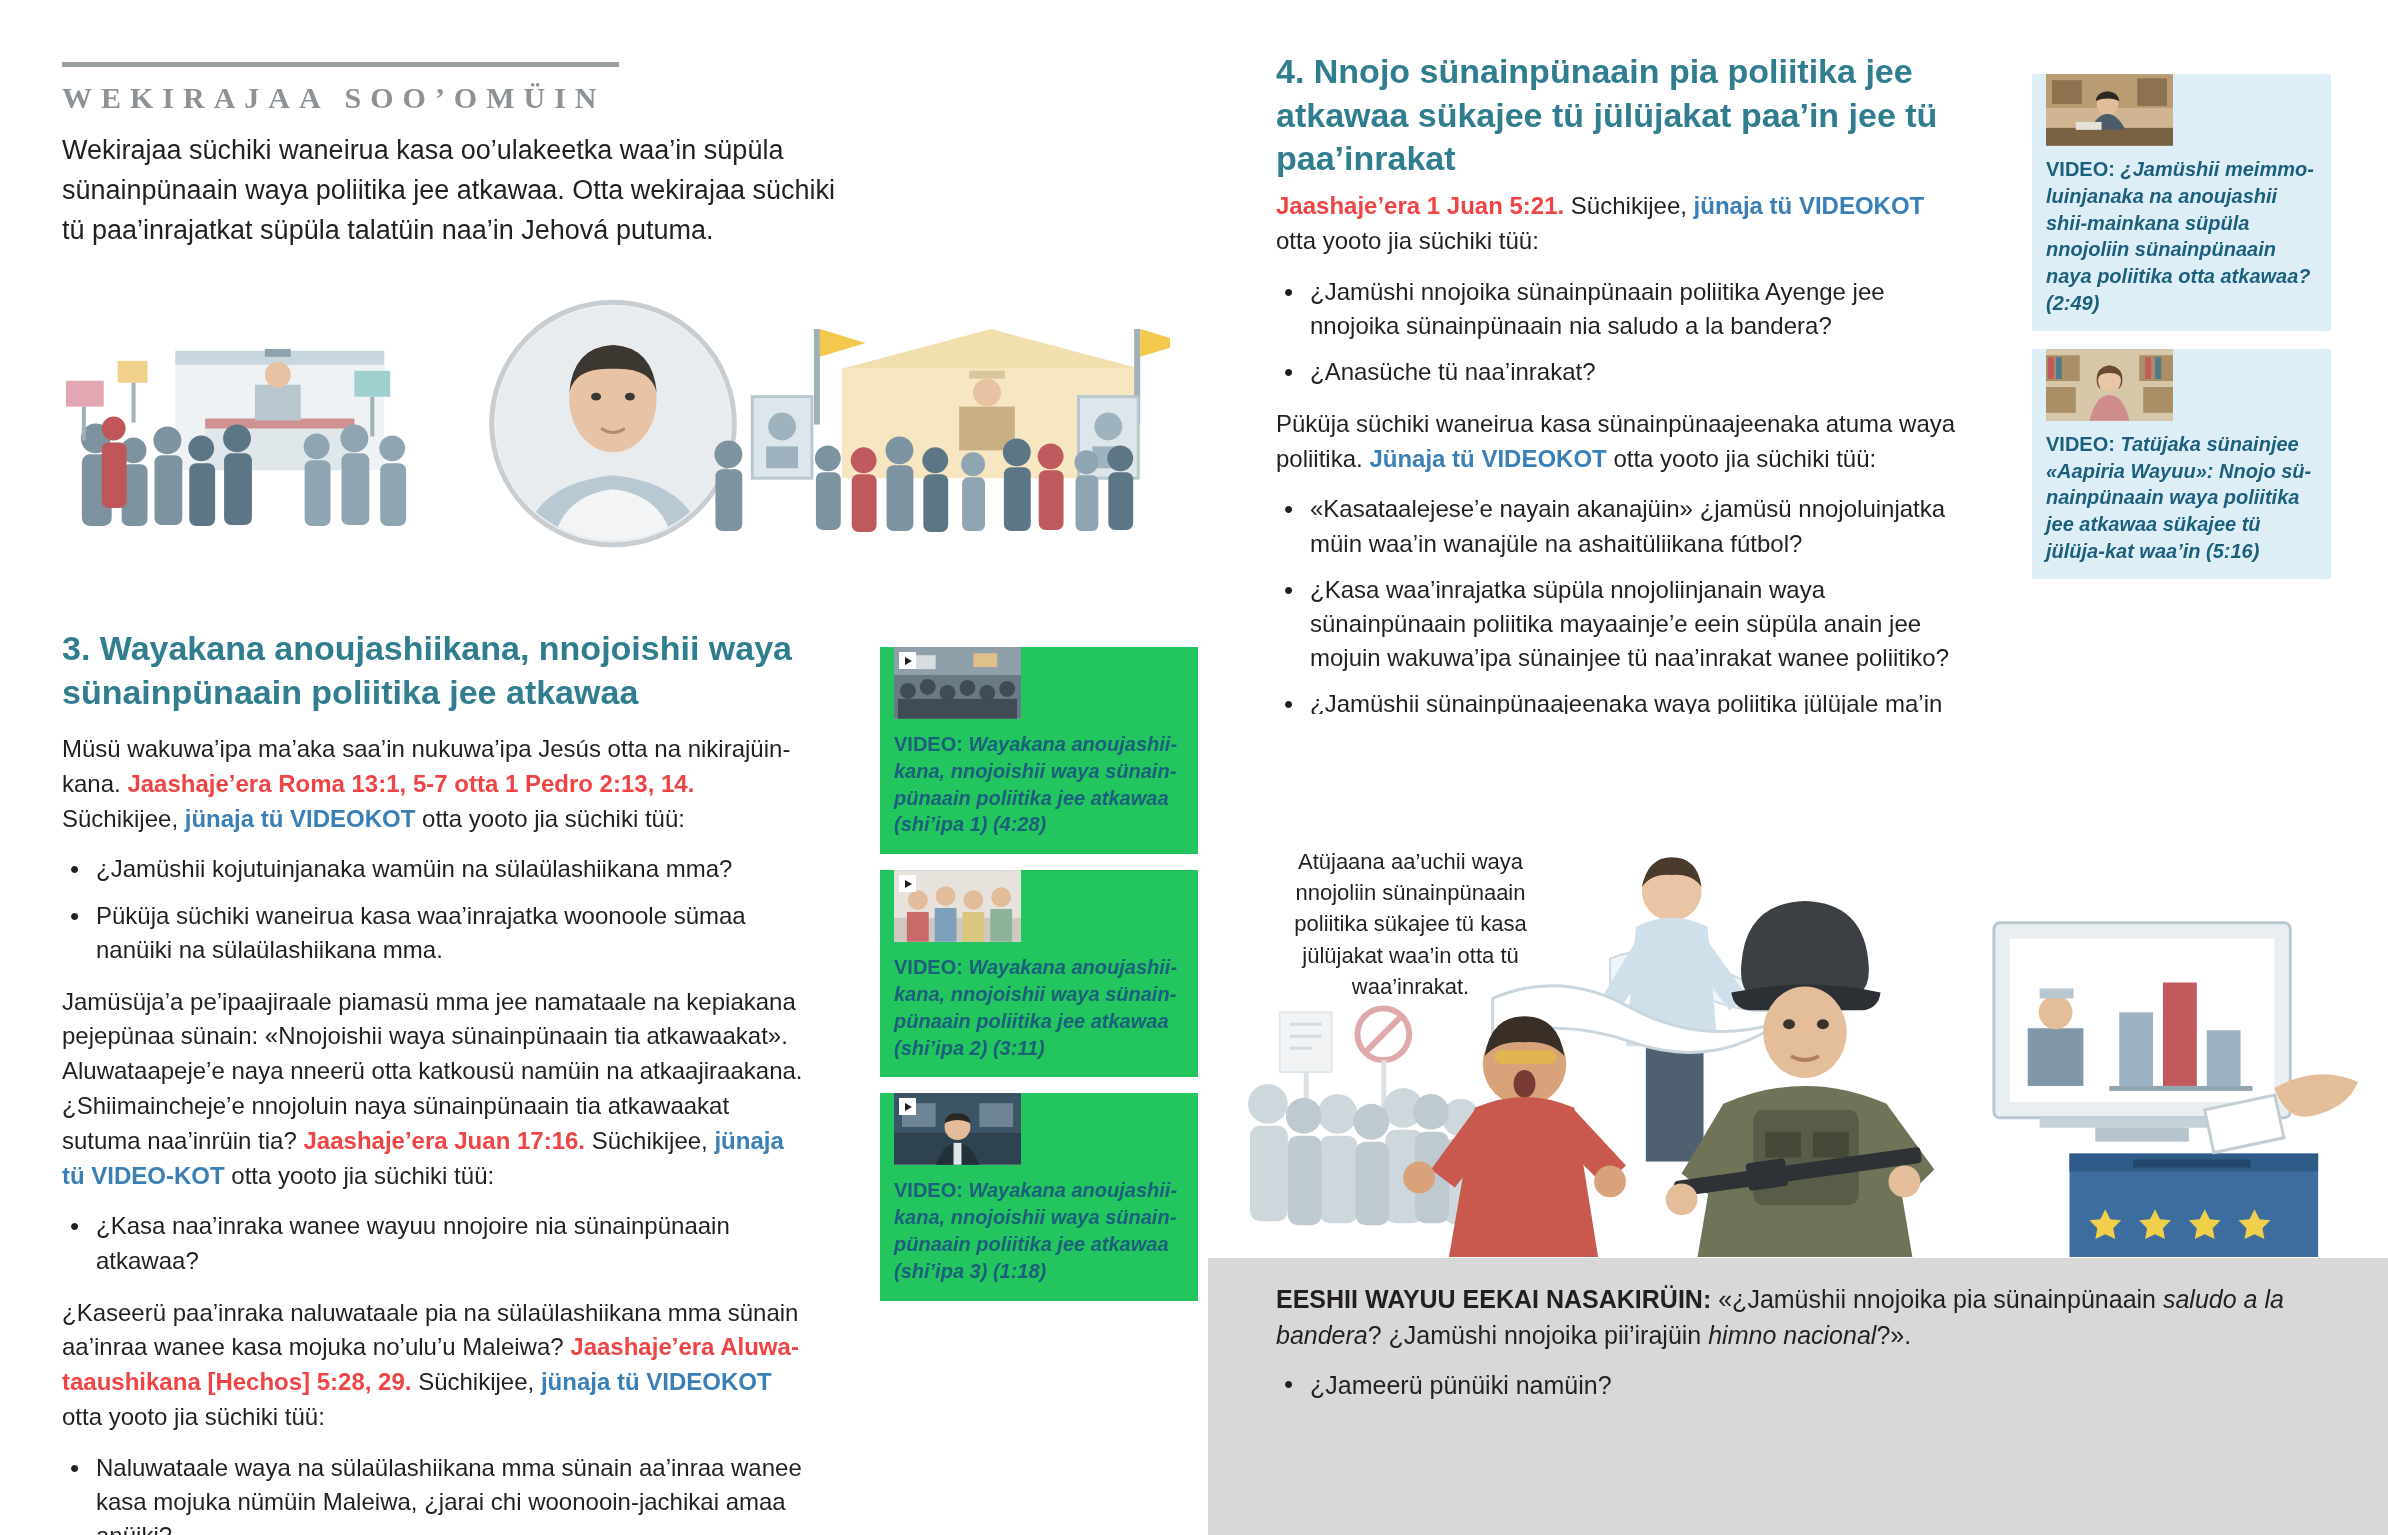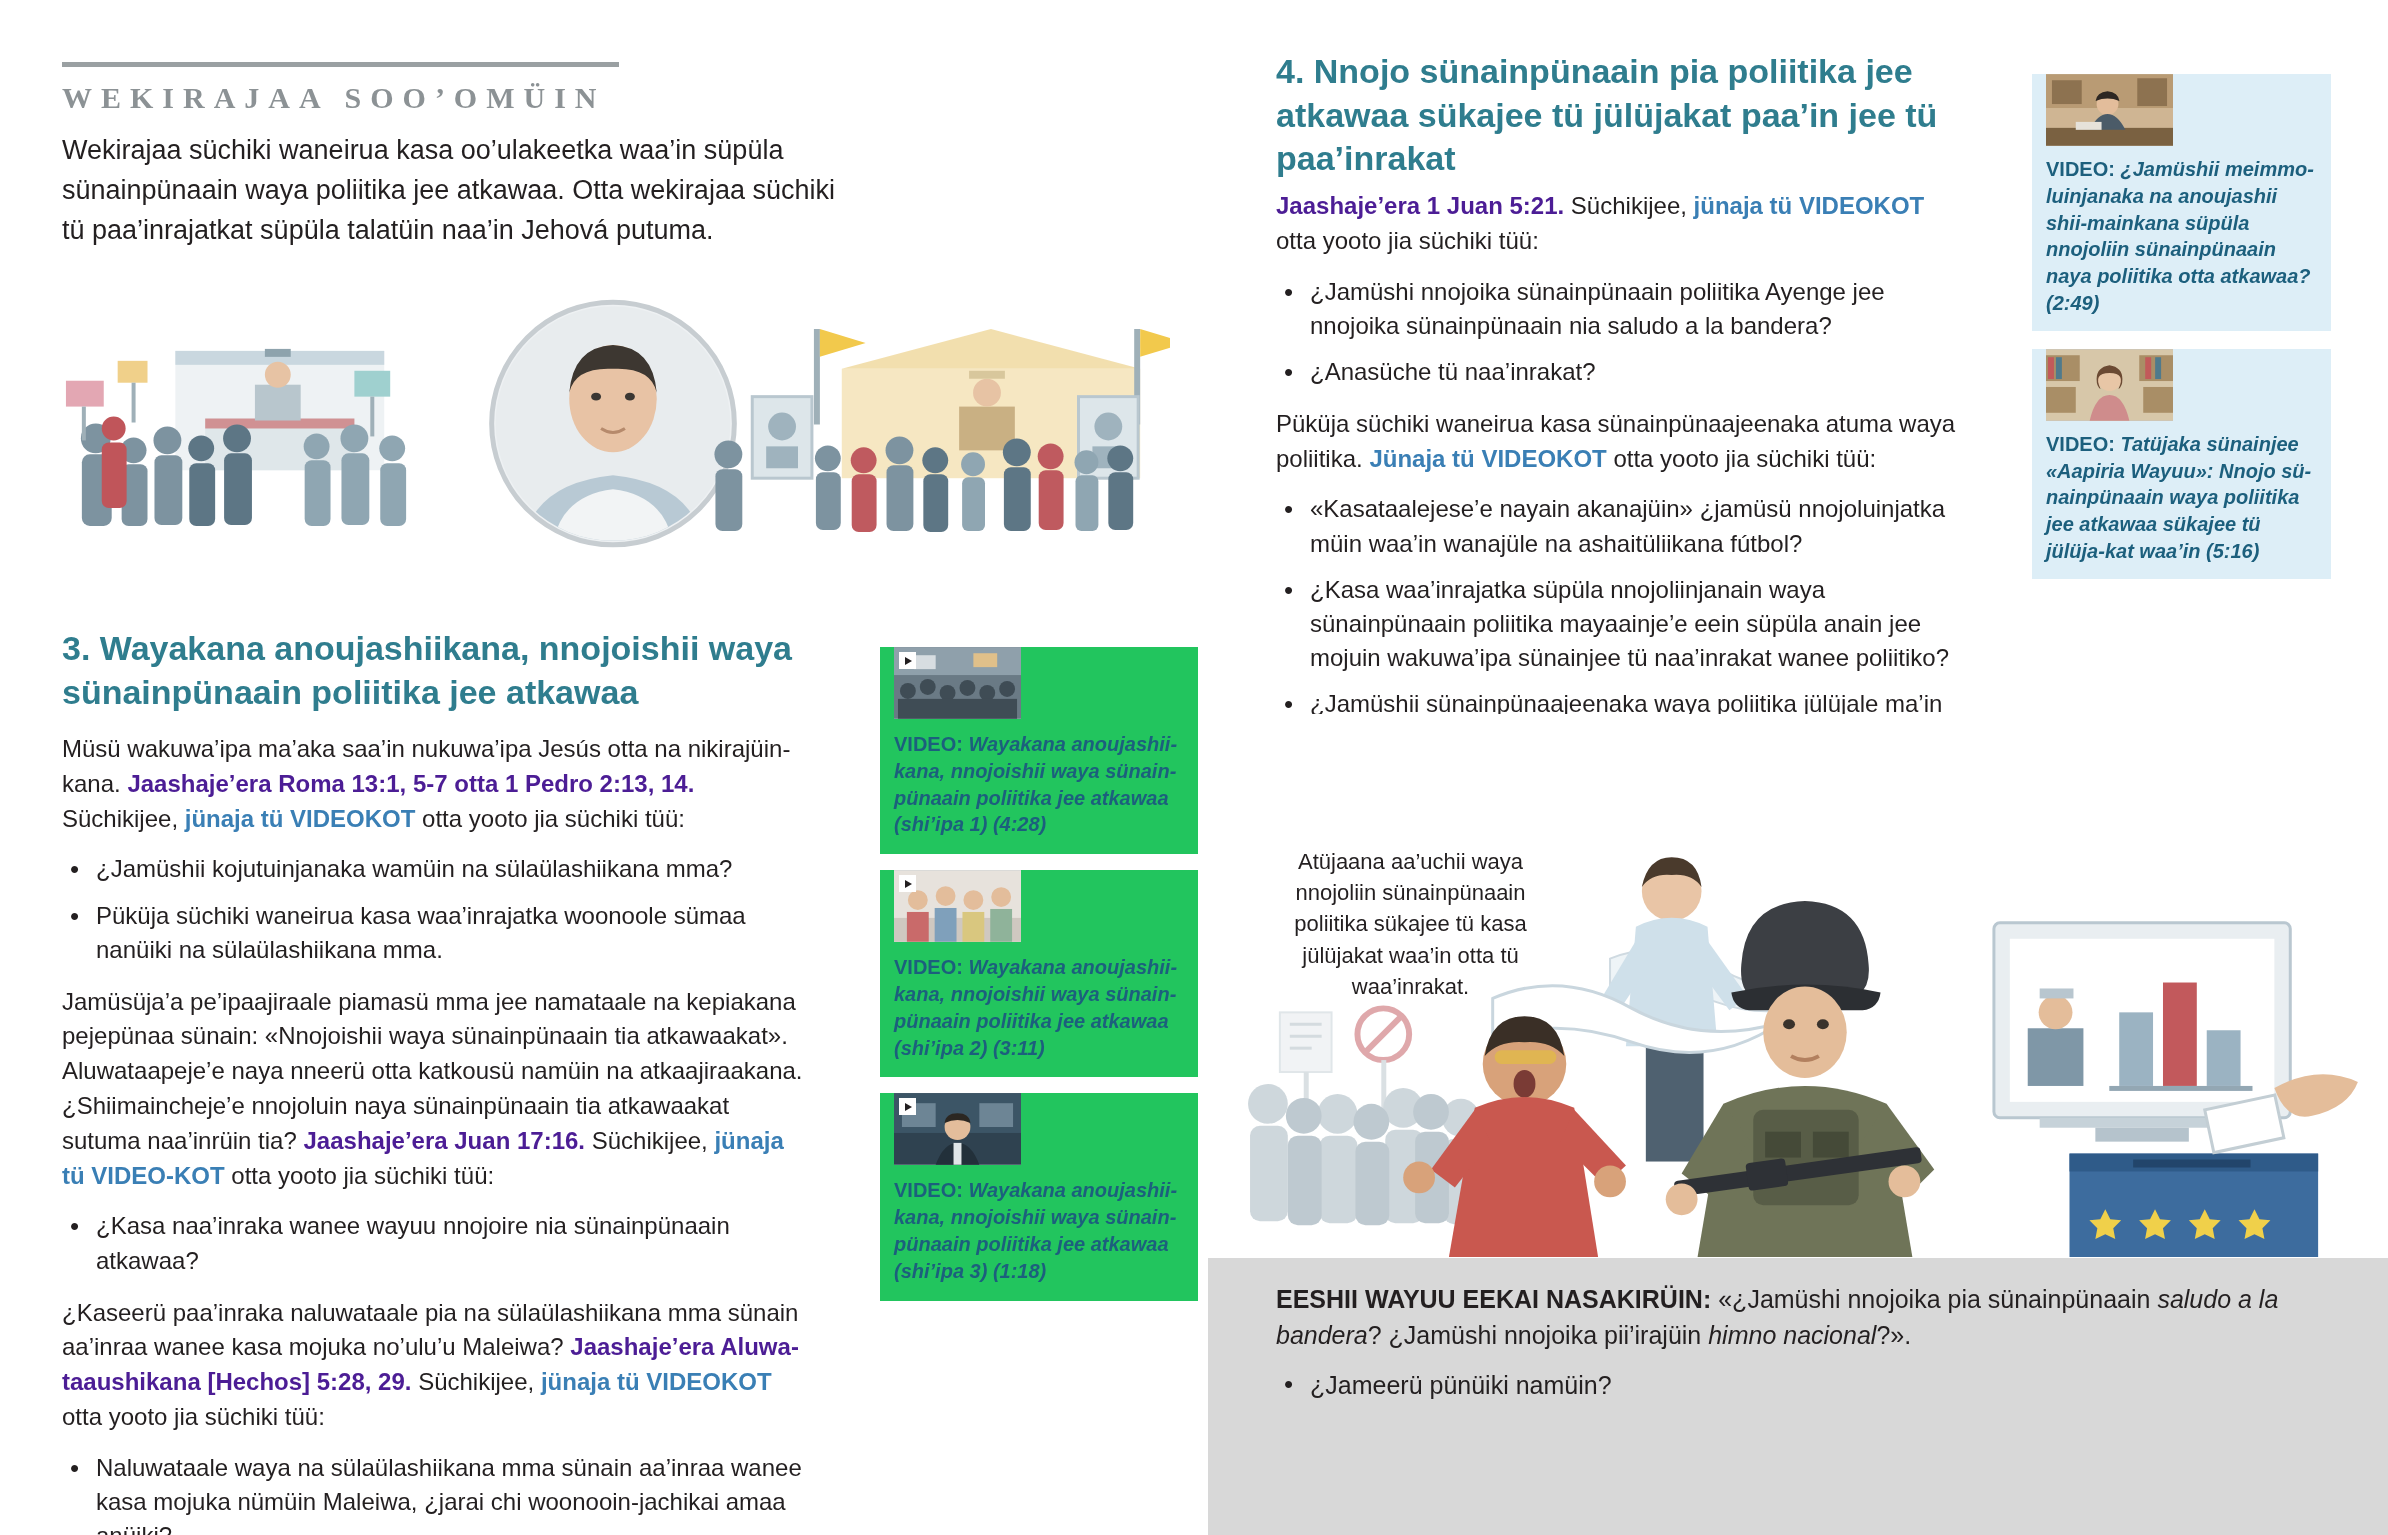--- a/index.html
+++ b/index.html
@@ -53,21 +53,21 @@
     color: #2f7d8e;
     margin: 0;
   }
   .body-text {
     font-size: 24px;
     line-height: 1.45;
     margin: 18px 0 0 0;
     color: #231f20;
   }
   a.ref, .ref {
-    color: #4c1d95;
+    color: #ef4444;
     text-decoration: none;
     font-weight: 600;
   }
   .bold-link { color: #3a7fb5; font-weight: 700; }
   ul.q {
     margin: 16px 0 0 0;
     padding-left: 34px;
     list-style: none;
   }
   ul.q li {
@@ -587,20 +587,20 @@
         <path d="M1072 376 q44 -24 84 -6 q-10 26 -46 34 q-26 6 -38 -28z" fill="#e4bd9a"></path>
         <rect x="1002" y="398" width="72" height="44" fill="#ffffff" stroke="#c3ced4" stroke-width="3" transform="rotate(-12 1002 398)"></rect>
       </g>
     </svg>
   </div>
 
   <div class="caption-overlay">Atüjaana aa’uchii waya nnojoliin sünainpünaain poliitika sükajee tü kasa jülüjakat waa’in otta tü waa’inrakat.</div>
 
   <div class="grey-panel"></div>
   <div class="quote-box">
-    <p class="quote-text" style="margin:0"><span class="quote-title">EESHII WAYUU EEKAI NASAKIRÜIN:</span> <span>«¿Jamüshi nnojoika pia sünainpünaain </span><span class="italic">saludo a la bandera</span><span>? ¿Jamüshi nnojoika pii’irajüin </span><span class="italic">himno nacional</span><span>?».</span></p>
+    <p class="quote-text" style="margin:0"><span class="quote-title">EESHII WAYUU EEKAI NASAKIRÜIN:</span> <span>«¿Jamüshii nnojoika pia sünainpünaain </span><span class="italic">saludo a la bandera</span><span>? ¿Jamüshi nnojoika pii’irajüin </span><span class="italic">himno nacional</span><span>?».</span></p>
     <ul class="quote-list">
       <li>¿Jameerü pünüiki namüin?</li>
     </ul>
   </div>
 
 </div>
 
 
 </body></html>

